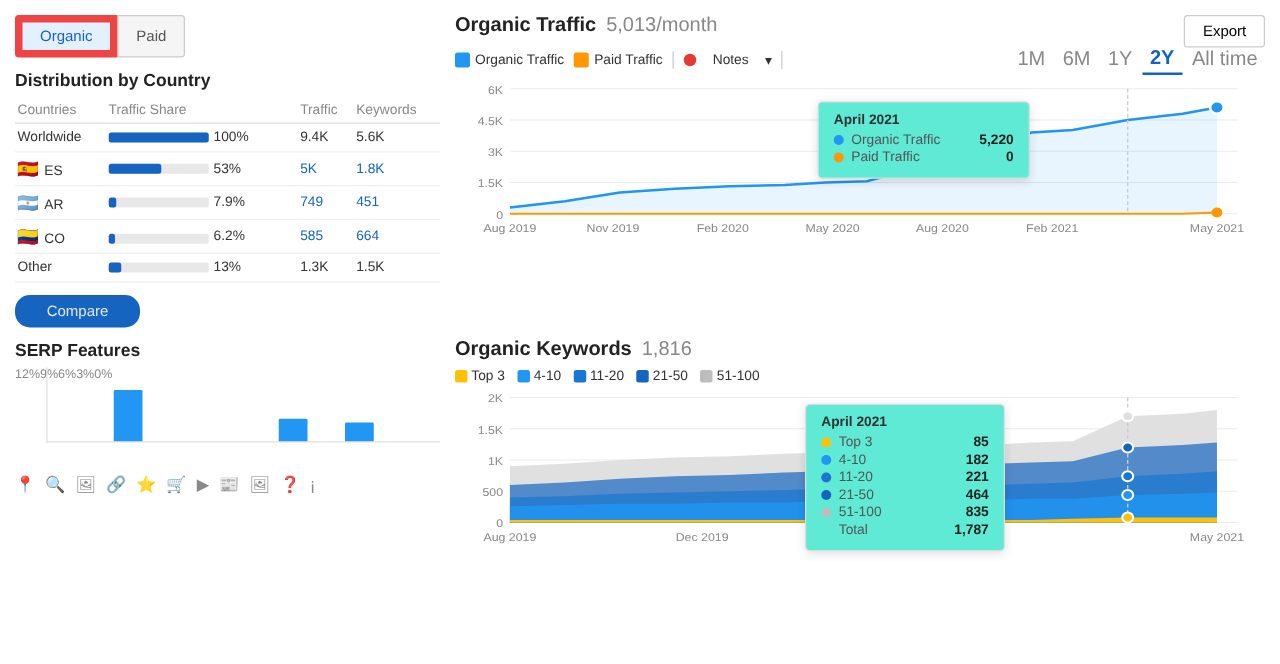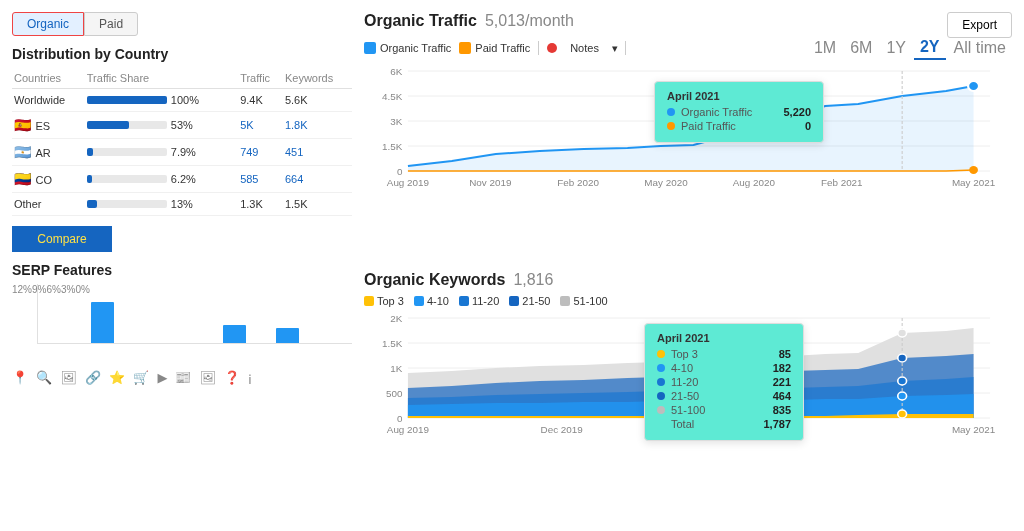--- a/index.html
+++ b/index.html
@@ -5,35 +5,35 @@
     * { box-sizing: border-box; margin: 0; padding: 0; }
     body { font-family: Arial, sans-serif; font-size: 12px; background: #fff; color: #333; overflow: hidden; }
     .container { display: flex; width: 1024px; height: 531px; padding: 12px; gap: 12px; }
     
     
     .left-panel { width: 340px; flex-shrink: 0; display: flex; flex-direction: column; gap: 10px; }
     
     
     .tabs { display: flex; gap: 0; }
     .tab-btn { padding: 4px 14px; border: 1px solid #ccc; background: #f5f5f5; cursor: pointer; font-size: 12px; color: #555; }
-    .tab-btn.active { background: #fff; border-bottom: 1px solid #fff; color: #1565c0; border: 1px solid #ef4444; background: #e3f0ff; border-radius: 3px; }
+    .tab-btn.active { background: #fff; border-bottom: 1px solid #fff; color: #1565c0; border: 6px solid #ef4444; background: #e3f0ff; border-radius: 3px; }
     .tab-btn:first-child { border-radius: 3px 0 0 3px; }
     .tab-btn:last-child { border-radius: 0 3px 3px 0; }
     
     
     .section-title { font-size: 14px; font-weight: bold; color: #222; margin-bottom: 6px; }
     .dist-table { width: 100%; border-collapse: collapse; }
     .dist-table th { text-align: left; color: #888; font-weight: normal; font-size: 11px; padding: 4px 2px; border-bottom: 1px solid #e0e0e0; }
     .dist-table td { padding: 5px 2px; border-bottom: 1px solid #f0f0f0; vertical-align: middle; font-size: 11px; }
     .dist-table td.link { color: #1565c0; cursor: pointer; }
     .bar-container { width: 80px; height: 8px; background: #e8e8e8; border-radius: 2px; display: inline-block; }
     .bar-fill { height: 100%; border-radius: 2px; background: #1565c0; }
     .flag { font-size: 14px; margin-right: 4px; }
     
-    .compare-btn { background: #1565c0; color: #fde047; border: none; padding: 6px 18px; border-radius: 0; cursor: pointer; font-size: 12px; width: 100px; }
+    .compare-btn { background: #1565c0; color: #e5e5e5; border: none; padding: 6px 18px; border-radius: 12px; cursor: pointer; font-size: 12px; width: 100px; }
     
     
     .serp-section { flex: 1; }
     .serp-chart { position: relative; height: 80px; margin-top: 6px; }
     .serp-y-labels { position: absolute; left: 0; top: 0; bottom: 20px; display: flex; justify-content: space-between; color: #888; font-size: 10px; }
     .serp-bars { position: absolute; left: 25px; right: 0; top: 0; bottom: 20px; display: flex; align-items: flex-end; gap: 3px; border-left: 1px solid #e0e0e0; border-bottom: 1px solid #e0e0e0; }
     .serp-bar { background: #2196f3; border-radius: 1px 1px 0 0; flex: 1; }
     .bottom-icons { display: flex; gap: 8px; margin-top: 6px; flex-wrap: wrap; }
     .bottom-icon { color: #888; font-size: 13px; cursor: pointer; }
     
@@ -132,21 +132,21 @@
                   </div>
         <span>7.9%</span>
       </div>
     </td>
     <td class="link">749</td>
     <td class="link">451</td>
   </tr>
             <tr>
     <td><span class="flag">🇨🇴</span><span>CO</span></td>
     <td>
-      <div style="display:flex;align-items:center;gap:4px;">
+      <div style="display:flex;align-items:flex-end;gap:4px;">
         <div class="bar-container">
                     <div class="bar-fill" style="width:6%"></div>
                   </div>
         <span>6.2%</span>
       </div>
     </td>
     <td class="link">585</td>
     <td class="link">664</td>
   </tr>
             <tr>

